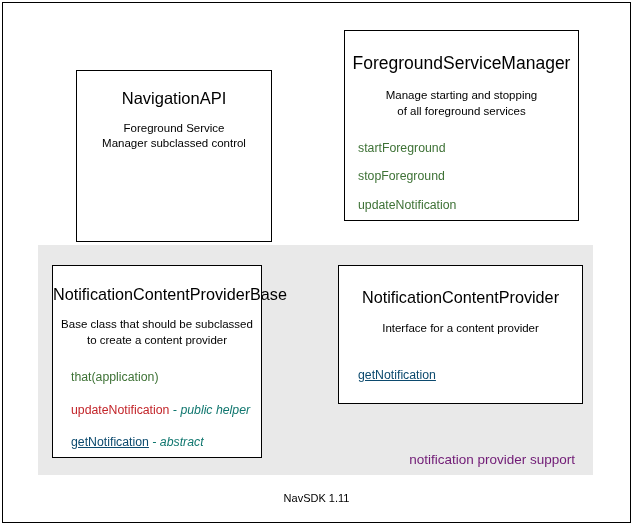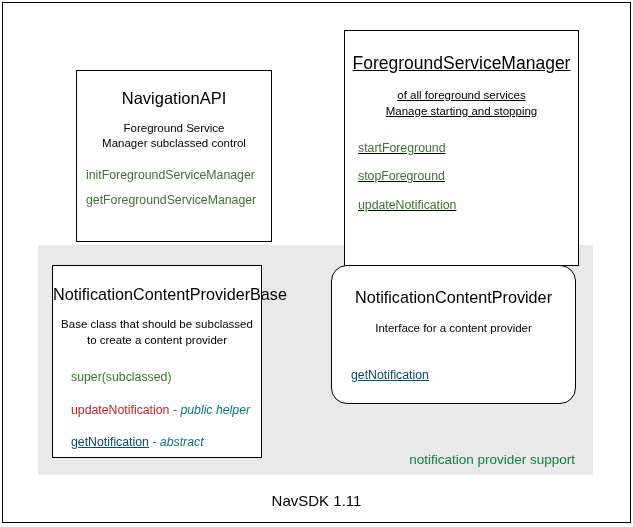--- a/index.html
+++ b/index.html
@@ -41,36 +41,36 @@
     width: 555px;
     height: 230px;
     background: #e9e9e9;
   }
 
   .group-panel-label {
     position: absolute;
     right: 18px;
     bottom: 8px;
     font-size: 13.5px;
-    color: #15803d;
+    color: #701a75;
     white-space: nowrap;
   }
 
   
   .class-box {
     position: absolute;
     box-sizing: border-box;
     border: 1.6px solid #000000;
     background: #ffffff;
   }
 
   .box-navigationapi   { left: 76px;  top: 70px;  width: 196px; height: 172px; }
-  .box-fsm             { left: 344px; top: 30px;  width: 235px; height: 236px; text-decoration: underline; }
+  .box-fsm             { left: 344px; top: 30px;  width: 235px; height: 191px; }
   .box-ncpbase         { left: 52px;  top: 265px; width: 210px; height: 193px; }
-  .box-ncp             { left: 331px; top: 265px; width: 245px; height: 139px; border-radius: 16px; }
+  .box-ncp             { left: 338px; top: 265px; width: 245px; height: 139px; }
 
   .box-title {
     text-align: center;
     font-size: 16.5px;
     color: #000000;
     line-height: 1.2;
     white-space: nowrap;
   }
   .box-navigationapi .box-title { margin-top: 18px; }
   .box-fsm .box-title           { margin-top: 22px; font-size: 17.5px; }
@@ -113,56 +113,48 @@
   .m-blue  { color: #0c4a6e; text-decoration: underline; }
   .m-note  { color: #0f766e; font-style: italic; }
 
   
   .footer-caption {
     position: absolute;
     left: 0;
     right: 0;
     top: 492px;
     text-align: center;
-    font-size: 15px;
+    font-size: 11px;
     color: #000000;
   }
 </style>
 </head>
 <body>
 
 <div id="diagram-root">
 
   <div class="outer-frame"></div>
 
   <div class="group-panel">
     <div class="group-panel-label">notification provider support</div>
   </div>
 
   <div class="class-box box-navigationapi">
     <div class="box-title">NavigationAPI</div>
     <div class="box-desc">
       <div>Foreground Service</div>
       <div>Manager subclassed control</div>
     </div>
-    <div class="member-list">
-      <div class="member-row">
-        <span class="m-green">initForegroundServiceManager</span><span class="m-note"></span>
-      </div>
-      <div class="member-row">
-        <span class="m-green">getForegroundServiceManager</span><span class="m-note"></span>
-      </div>
-    </div>
   </div>
 
   <div class="class-box box-fsm">
     <div class="box-title">ForegroundServiceManager</div>
     <div class="box-desc">
+      <div>Manage starting and stopping</div>
       <div>of all foreground services</div>
-      <div>Manage starting and stopping</div>
     </div>
     <div class="member-list">
       <div class="member-row">
         <span class="m-green">startForeground</span><span class="m-note"></span>
       </div>
       <div class="member-row">
         <span class="m-green">stopForeground</span><span class="m-note"></span>
       </div>
       <div class="member-row">
         <span class="m-green">updateNotification</span><span class="m-note"></span>
@@ -171,21 +163,21 @@
   </div>
 
   <div class="class-box box-ncpbase">
     <div class="box-title">NotificationContentProviderBase</div>
     <div class="box-desc">
       <div>Base class that should be subclassed</div>
       <div>to create a content provider</div>
     </div>
     <div class="member-list">
       <div class="member-row">
-        <span class="m-green">super(subclassed)</span><span class="m-note"></span>
+        <span class="m-green">that(application)</span><span class="m-note"></span>
       </div>
       <div class="member-row">
         <span class="m-red">updateNotification</span><span class="m-note"> - public helper</span>
       </div>
       <div class="member-row">
         <span class="m-blue">getNotification</span><span class="m-note"> - abstract</span>
       </div>
     </div>
   </div>
 

